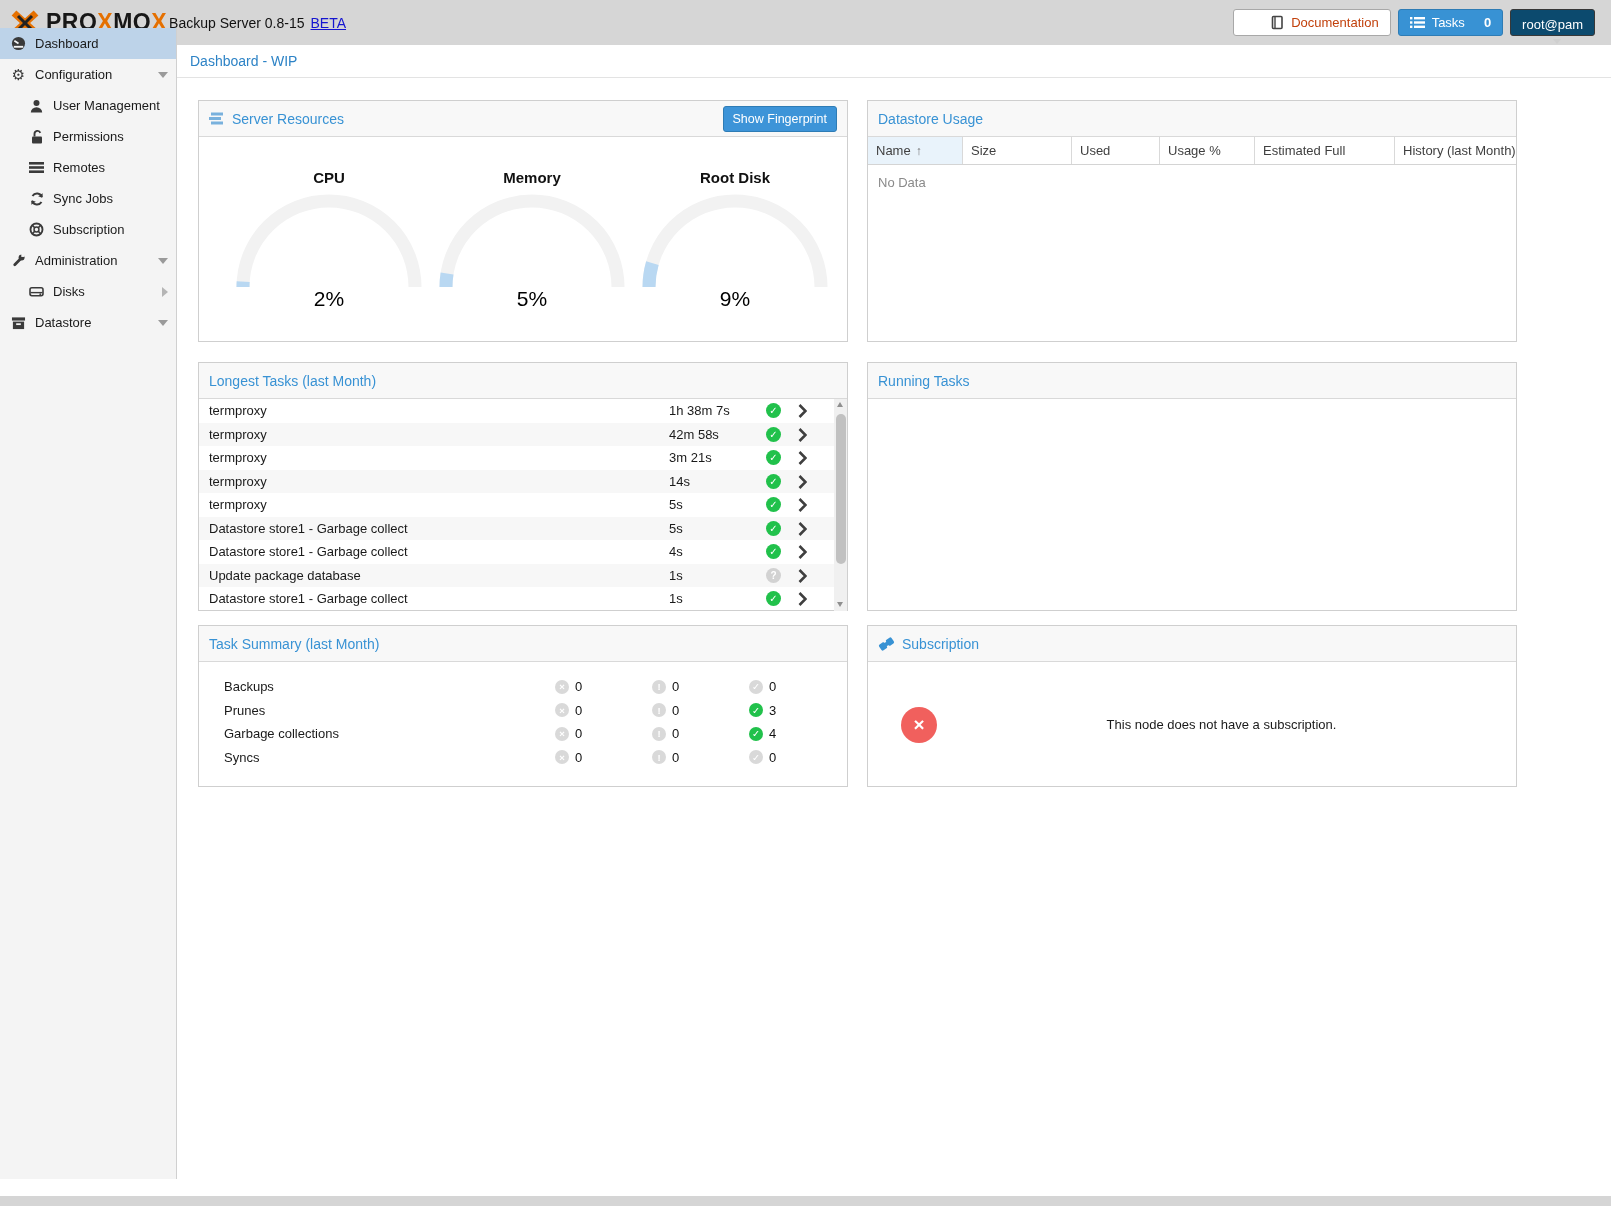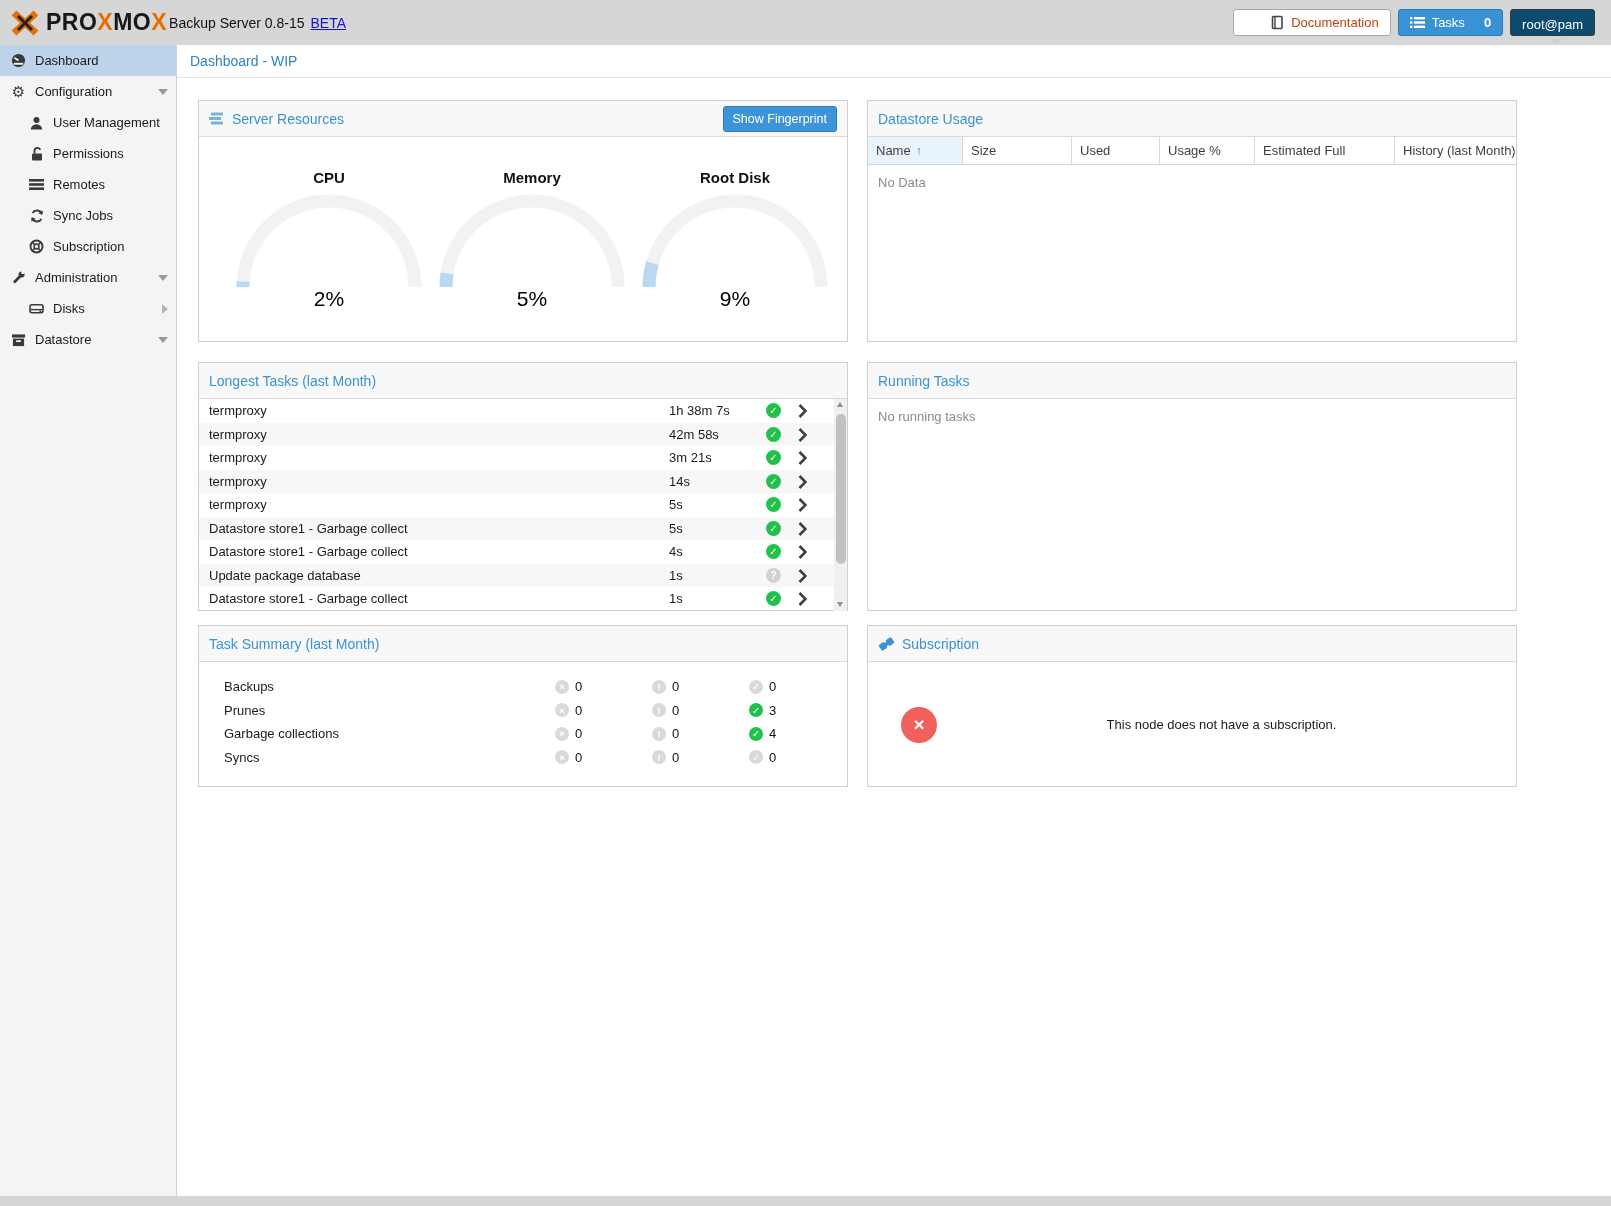--- a/index.html
+++ b/index.html
@@ -18,21 +18,21 @@
   .topbar-right { margin-left:auto; display:flex; align-items:center; gap:7px; }
   .tb-btn { height:27px; display:flex; align-items:center; gap:7px; padding:0 11px;
     border-radius:3px; font-size:13px; cursor:pointer; }
   .tb-doc { background:#fff; border:1px solid #a8a8a8; color:#c2410c;padding-left:36px; }
   .tb-tasks { border:1px solid #2e7cb5; color:#fff; }
   .tb-badge { font-weight:bold; margin-left:12px; }
   .tb-user { background:#0c4a6e; border:1px solid #383838; color:#fff;flex-direction:column; }
   .caret-down { width:0; height:0; border-left:4px solid transparent; border-right:4px solid transparent;
     border-top:5px solid #cfcfcf; margin-left:8px; }
   
-  .sidebar { position:absolute; top:45px; left:0; width:177px; height:1151px;
+  .sidebar { position:absolute; top:28px; left:0; width:177px; height:1151px;
     background:#f4f4f4; border-right:1px solid #d0d0d0; }
   .side-item { height:31px; display:flex; align-items:center; padding:0 8px 0 10px; cursor:pointer; }
   .side-item .lbl { margin-left:8px; }
   .side-item.child { padding-left:28px; }
   .side-icon { width:17px; display:inline-flex; justify-content:center; align-items:center; color:#3a3a3a; font-size:15px; }
   .tri-down { margin-left:auto; width:0; height:0; border-left:5px solid transparent;
     border-right:5px solid transparent; border-top:6px solid #9a9a9a; }
   .tri-right { margin-left:auto; width:0; height:0; border-top:5px solid transparent;
     border-bottom:5px solid transparent; border-left:6px solid #b5b5b5; }
   
@@ -406,21 +406,20 @@
         <span class="sb-thumb"></span>
         <span class="sb-down"></span>
       </div>
     </div>
   </div>
 
   <div class="panel" style="left:690px; top:317px; width:650px; height:249px;">
     <div class="panel-header">
       <span class="panel-title">Running Tasks</span>
     </div>
-    <div class="no-data">No running tasks</div>
   </div>
 
   <div class="panel" style="left:21px; top:580px; width:650px; height:162px;">
     <div class="panel-header">
       <span class="panel-title">Task Summary (last Month)</span>
     </div>
     <div class="sum-body">
       <div class="sum-row">
         <span class="sum-label">Backups</span>
         <span class="sum-ic" style="left: 356px; background-color: rgb(217, 217, 217);">×</span>

